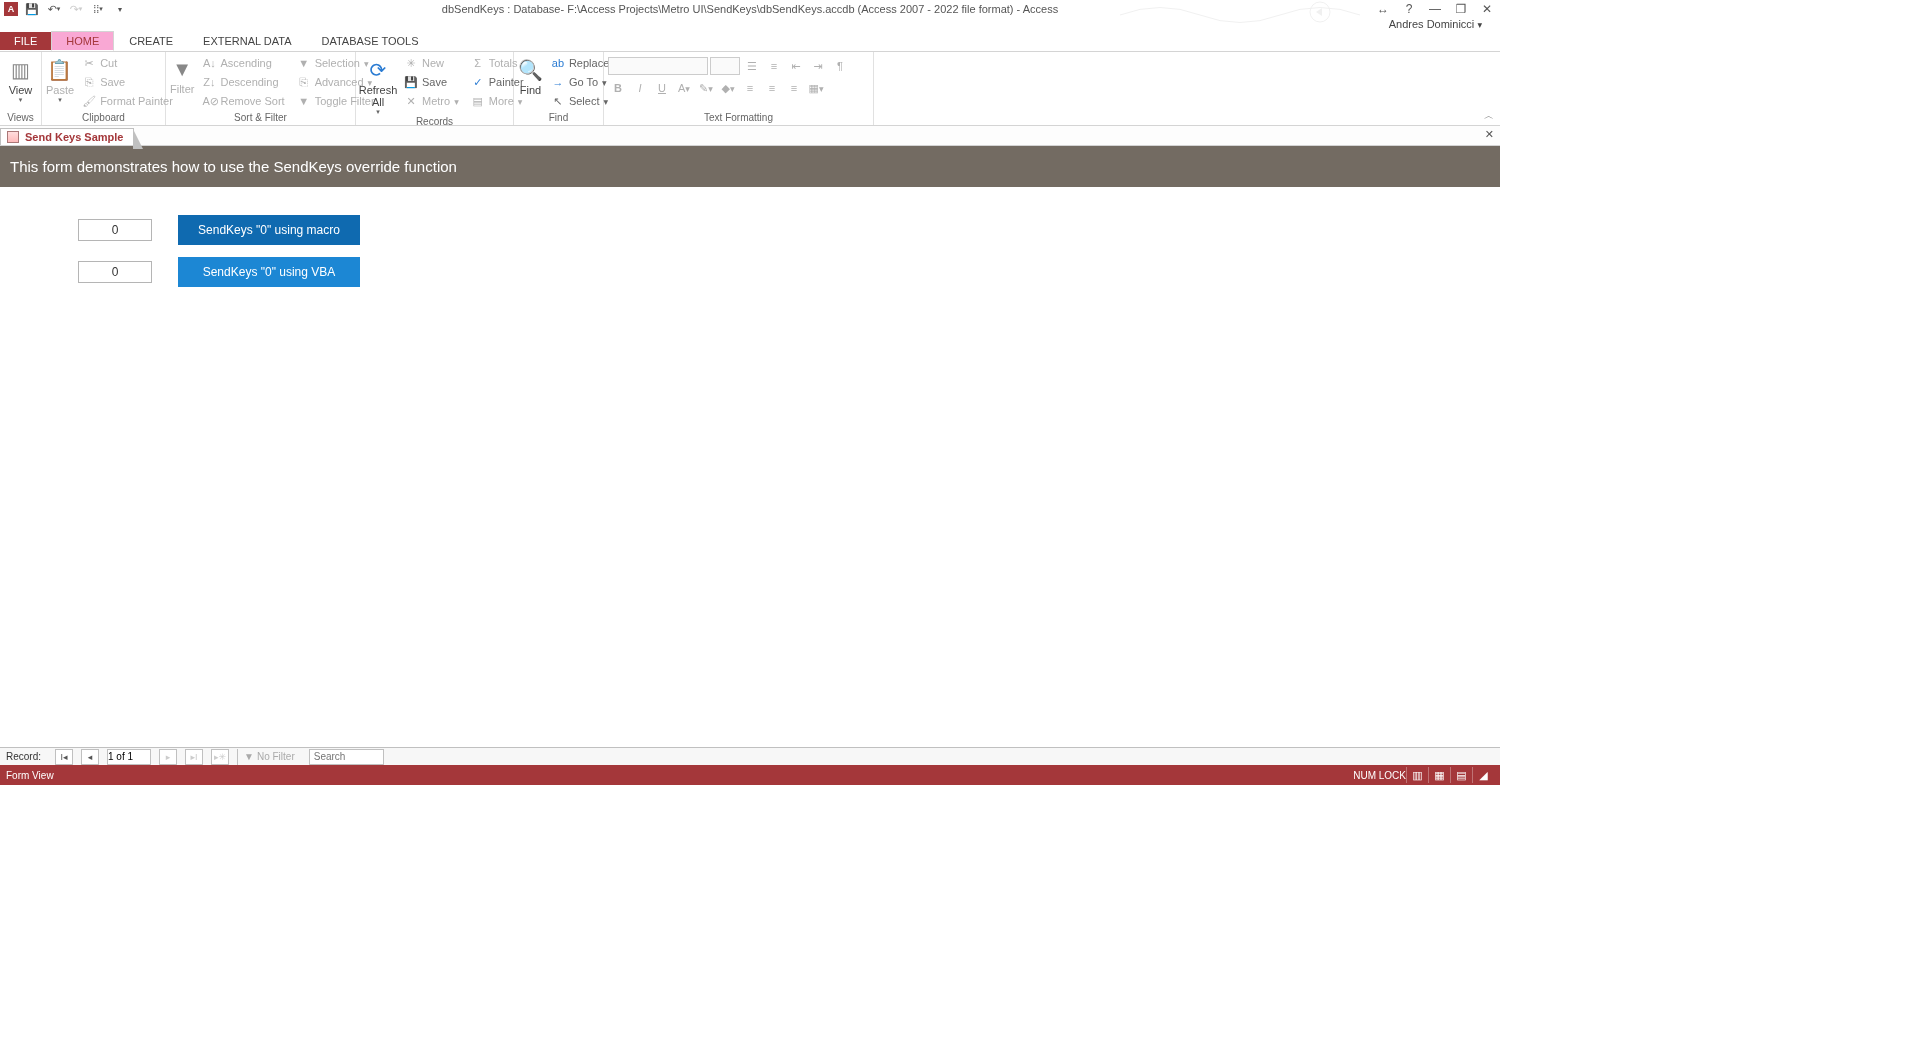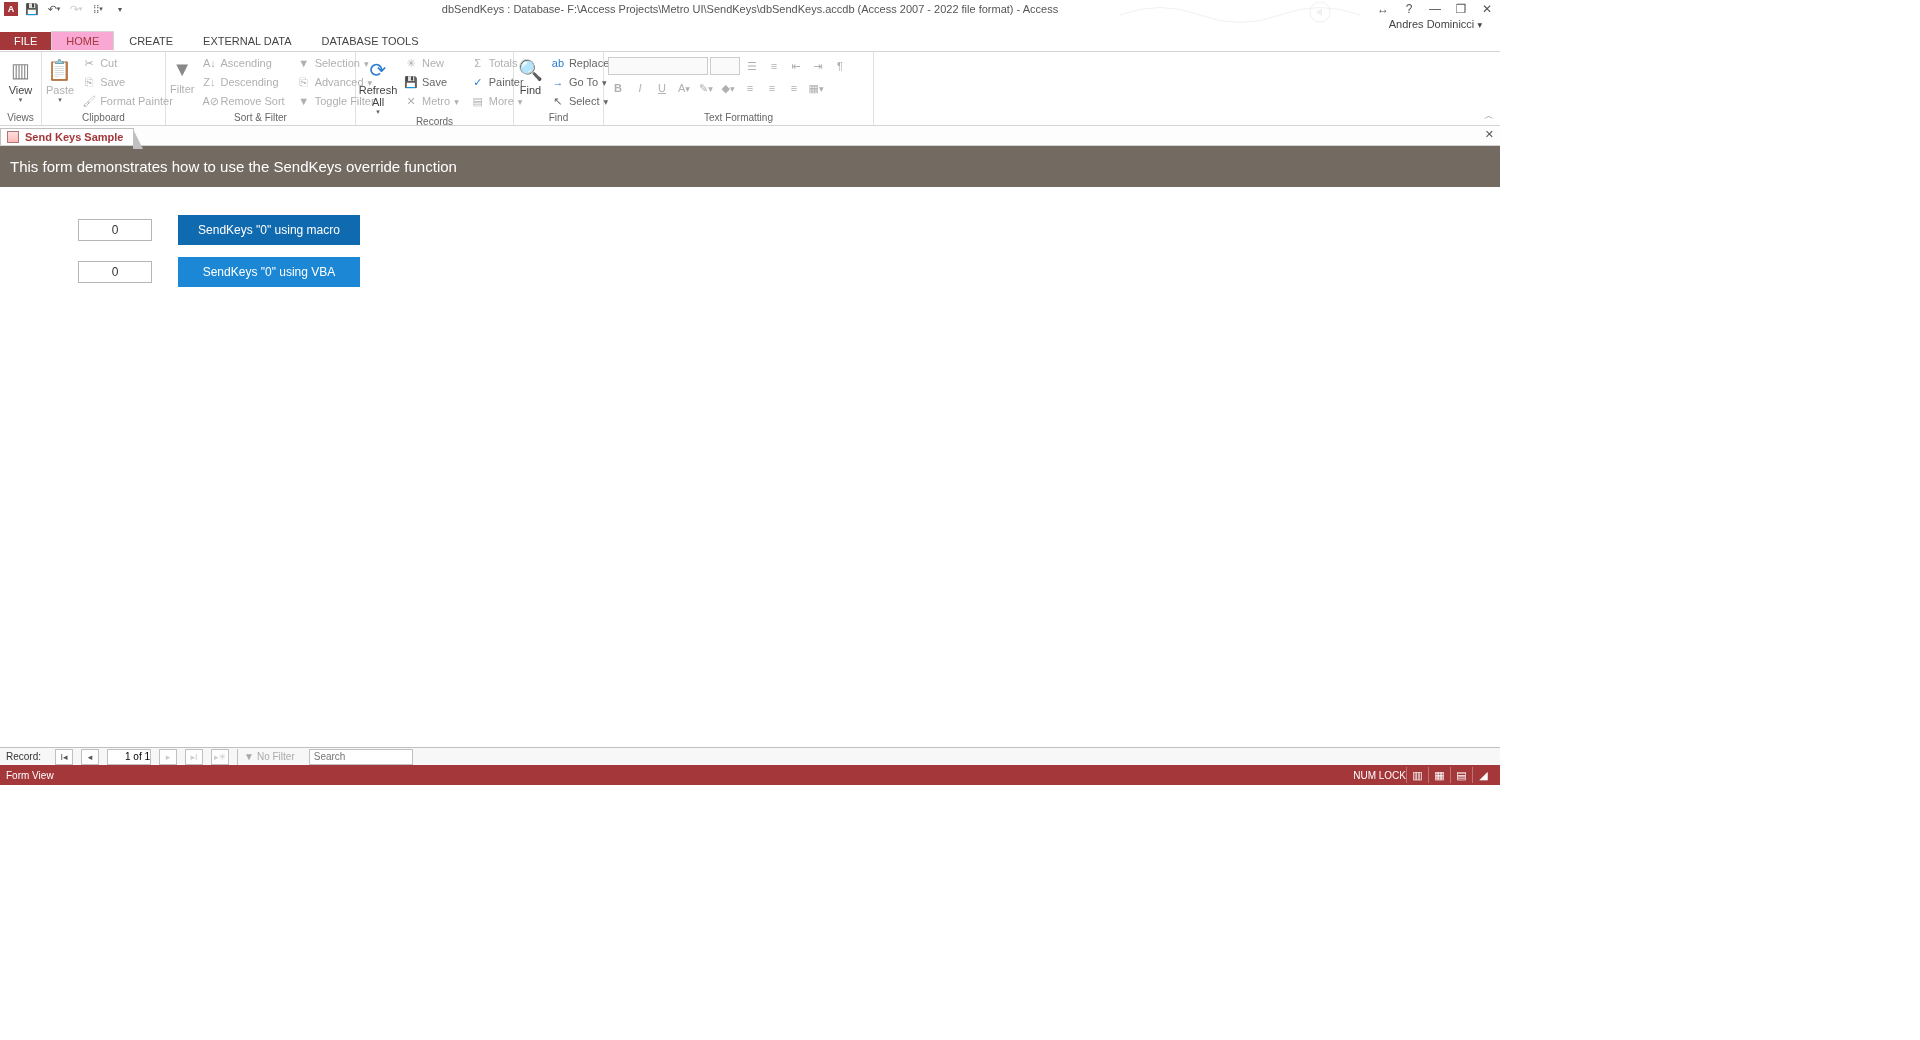--- a/index.html
+++ b/index.html
@@ -58,23 +58,23 @@
 .form-row { display: flex; align-items: center; gap: 26px; margin-bottom: 12px; }
 .num-input { width: 74px; height: 22px; border: 1px solid #b5b5b5; text-align: center; font-size: 12px; color: #333; }
 .btn-blue { width: 182px; height: 30px; background: #0f6ab0; color: #fff; border: none; font-size: 12px; cursor: pointer; }
 .btn-blue.b2 { background: #1c87d4; }
 
 
 .recnav { height: 18px; border-top: 1px solid #c0c0c0; display: flex; align-items: center; gap: 8px; font-size: 10px; color: #333; background: #f7f7f7; }
 .recnav-lbl { padding: 0 6px; }
 .recnav-btn { width: 18px; height: 16px; border: 1px solid #c0c0c0; background: #fff; display: inline-flex; align-items: center; justify-content: center; cursor: pointer; font-size: 9px; color: #555; }
 .recnav-btn.disabled { color: #ccc; }
-.recnav-input { width: 44px; height: 16px; border: 1px solid #c0c0c0; text-align: right; font-size: 10px; }
+.recnav-input { width: 44px; height: 16px; border: 1px solid #c0c0c0; text-align: left; font-size: 10px; }
 .filter-box { display: flex; align-items: center; gap: 3px; padding: 0 6px; border-left: 1px solid #c0c0c0; height: 16px; color: #aaa; }
-.search-box { border: 1px solid #c0c0c0; height: 16px; width: 104px; padding: 0 4px; font-size: 10px; color: #888; }
+.search-box { border: 1px solid #c0c0c0; height: 16px; width: 75px; padding: 0 4px; font-size: 10px; color: #888; }
 
 
 .statusbar { height: 20px; background: #a4373a; color: #fff; display: flex; align-items: center; justify-content: space-between; padding: 0 6px; font-size: 10px; }
 .status-right { display: flex; align-items: center; gap: 0; }
 .status-btn { width: 22px; height: 16px; display: inline-flex; align-items: center; justify-content: center; cursor: pointer; border-left: 1px solid rgba(255,255,255,0.3); font-size: 11px; }
 
 
 .watermark { position: absolute; right: 100px; top: 0; width: 280px; height: 30px; opacity: 0.12; pointer-events: none; }
 .watermark svg { width: 100%; height: 100%; }
 </style>

